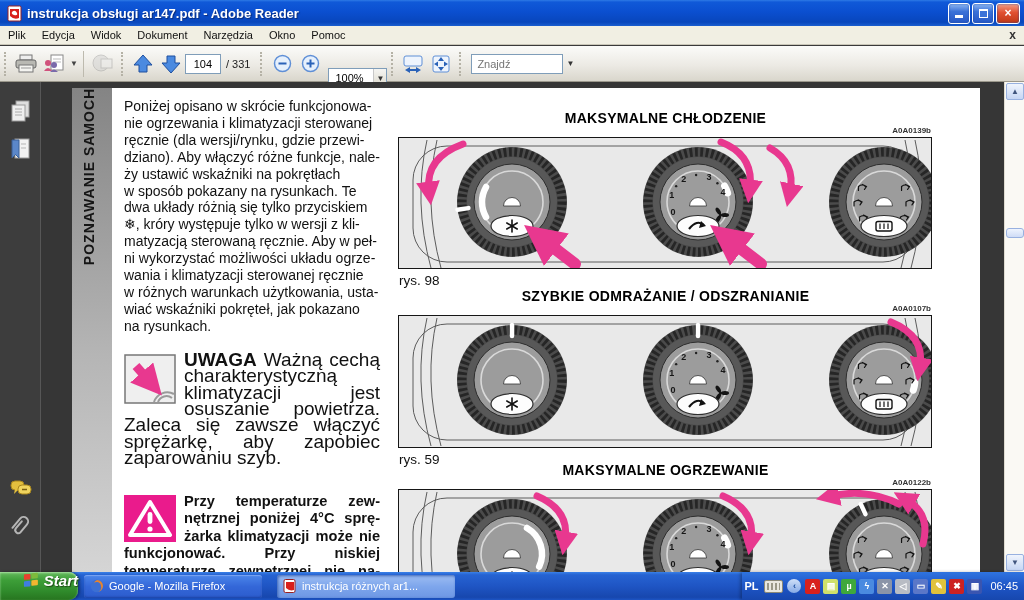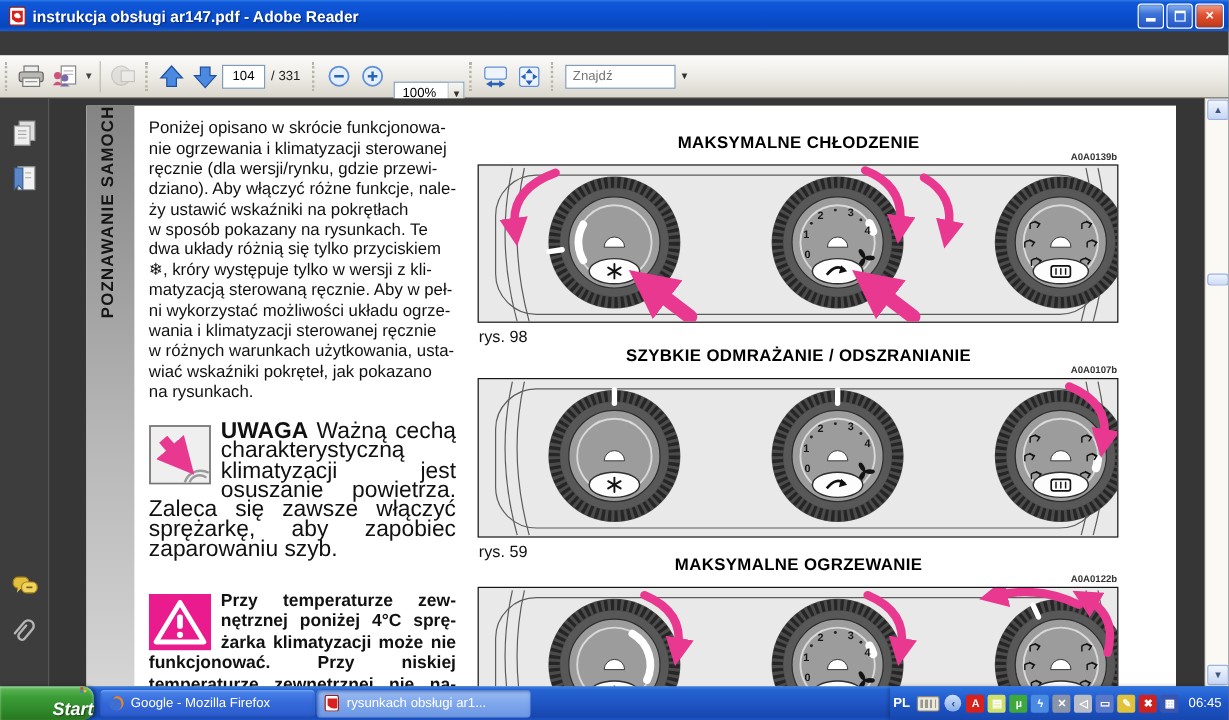--- a/index.html
+++ b/index.html
@@ -79,25 +79,25 @@
   .figcol { position:absolute; left:326px; top:0; width:535px; }
   .figure { position:absolute; left:0; width:535px; }
   .figtitle { text-align:center; font-weight:bold; font-size:14px; color:#000; letter-spacing:.3px; }
   .figcode { position:absolute; right:2px; font-size:8px; font-weight:bold; color:#333; }
   .figbox { position:absolute; left:0; width:534px; background:#e9e9e9; border:1px solid #161616; overflow:hidden; }
   .figcaption { position:absolute; left:1px; font-size:13.5px; color:#111; }
 
   
   .taskbar { position:absolute; left:0; top:572px; width:1024px; height:28px;
     background:linear-gradient(to bottom,#3a81e8 0%,#2663d2 10%,#1f55c4 50%,#1747ae 90%,#1d54c4 100%); display:flex; align-items:center; }
-  .startbtn { height:28px; width:78px; border-radius:0 9px 9px 0; display:flex; align-items:flex-end; gap:5px; padding-left:10px;
+  .startbtn { height:28px; width:78px; border-radius:0 9px 9px 0; display:flex; align-items:flex-start; gap:5px; padding-left:23px;
     background:linear-gradient(to bottom,#64b95e 0%,#3d9e38 30%,#2f8a2b 70%,#27751f 100%);
-    box-shadow:inset 0 1px 2px #a8e0a0, 2px 0 3px rgba(0,0,0,.35);flex-direction:column; }
+    box-shadow:inset 0 1px 2px #a8e0a0, 2px 0 3px rgba(0,0,0,.35); }
   .startbtn .slabel { color:#fff; font-weight:bold; font-style:italic; font-size:15px; text-shadow:1px 1px 1px #1c4a16; }
-  .taskbuttons { display:flex; gap:2px; margin-left:6px; }
+  .taskbuttons { display:flex; gap:15px; margin-left:6px; }
   .taskbtn { width:178px; height:23px; border-radius:3px; display:flex; align-items:center; gap:5px; padding:0 6px;
     background:linear-gradient(to bottom,#4b86ea 0%,#3467d8 50%,#2c5ccd 100%);
     box-shadow:inset 0 1px 1px #7aa4f2, inset 0 -1px 2px #1c43a4;
     color:#fff; font-size:11px; white-space:nowrap; overflow:hidden; }
   .taskbtn.active { background:linear-gradient(to bottom,#9dbdf2 0%,#7ea6ec 50%,#6d97e4 100%);
     box-shadow:inset 1px 1px 3px #3c64b4; color:#fff; }
   .tray { margin-left:auto; display:flex; align-items:center; gap:4px; padding-right:6px; height:28px;
     background:linear-gradient(to bottom,#2f74e0 0%,#1e55c6 50%,#1747ae 100%); box-shadow:-2px 0 3px rgba(0,0,0,.25); }
   .lang { color:#fff; font-size:11px; font-weight:bold; padding:0 2px; }
   .kbdicon { width:19px; height:13px; background:#e9e7df; border:1px solid #8a8878; border-radius:2px; position:relative; }
@@ -123,20 +123,30 @@
     <span class="title">instrukcja obsługi ar147.pdf - Adobe Reader</span>
     <span class="winbtn">
         <span class="glyph-min"></span>
       </span>
     <span class="winbtn">
         <span class="glyph-restore"></span>
       </span>
     <span class="winbtn close">×</span>
   </div>
 
+  <div class="menubar">
+    <span class="menuitem">Plik</span>
+      <span class="menuitem">Edycja</span>
+      <span class="menuitem">Widok</span>
+      <span class="menuitem">Dokument</span>
+      <span class="menuitem">Narzędzia</span>
+      <span class="menuitem">Okno</span>
+      <span class="menuitem">Pomoc</span>
+      <span class="menu-close">x</span>
+  </div>
 
   <div class="toolbar">
     <span class="grip"></span>
     <span class="tbtn">
       <svg width="24" height="22" viewBox="0 0 24 22">
         <rect x="6" y="2" width="12" height="5" fill="#eee" stroke="#777"></rect>
         <rect x="2" y="7" width="20" height="8" rx="2" fill="#b9b9b3" stroke="#666"></rect>
         <rect x="5" y="12" width="14" height="7" fill="#f4f4f0" stroke="#777"></rect>
         <line x1="7" y1="15" x2="17" y2="15" stroke="#999"></line>
       </svg>
@@ -551,21 +561,21 @@
             <circle cx="7" cy="7" r="6.3" fill="#3b6fd4"></circle>
             <path d="M7 1 A 6 6 0 0 1 13 7 A 6 6 0 0 1 7 13 A 4.5 4.5 0 0 0 11 7 A 4.2 4.2 0 0 0 4 4 A 5 5 0 0 1 7 1 Z" fill="#e8842c"></path>
           </svg>
           <span>Google - Mozilla Firefox</span>
         </div>
         <div class="taskbtn active">
           <svg width="14" height="14" viewBox="0 0 14 14">
             <rect x="1" y="0.5" width="11" height="13" rx="1.5" fill="#fff" stroke="#9a2020"></rect>
             <path d="M3 3 L11 3 L11 11 Q 6.5 12.5 3 9 Z" fill="#d8201c"></path>
           </svg>
-          <span>rysunkach obsługi ar1...</span>
+          <span>instrukcja różnych ar1...</span>
         </div>
       </div>
     <div class="tray">
       <span class="lang">PL</span>
       <span class="kbdicon"></span>
       <span class="chev">‹</span>
       <span id="trayicons" style="display:flex;gap:3px;align-items:center">
           <span class="trayicon" style="background: rgb(216, 32, 28);">A</span>
           <span class="trayicon" style="background: rgb(207, 224, 106);">▤</span>
           <span class="trayicon" style="background: rgb(63, 168, 60);">µ</span>

